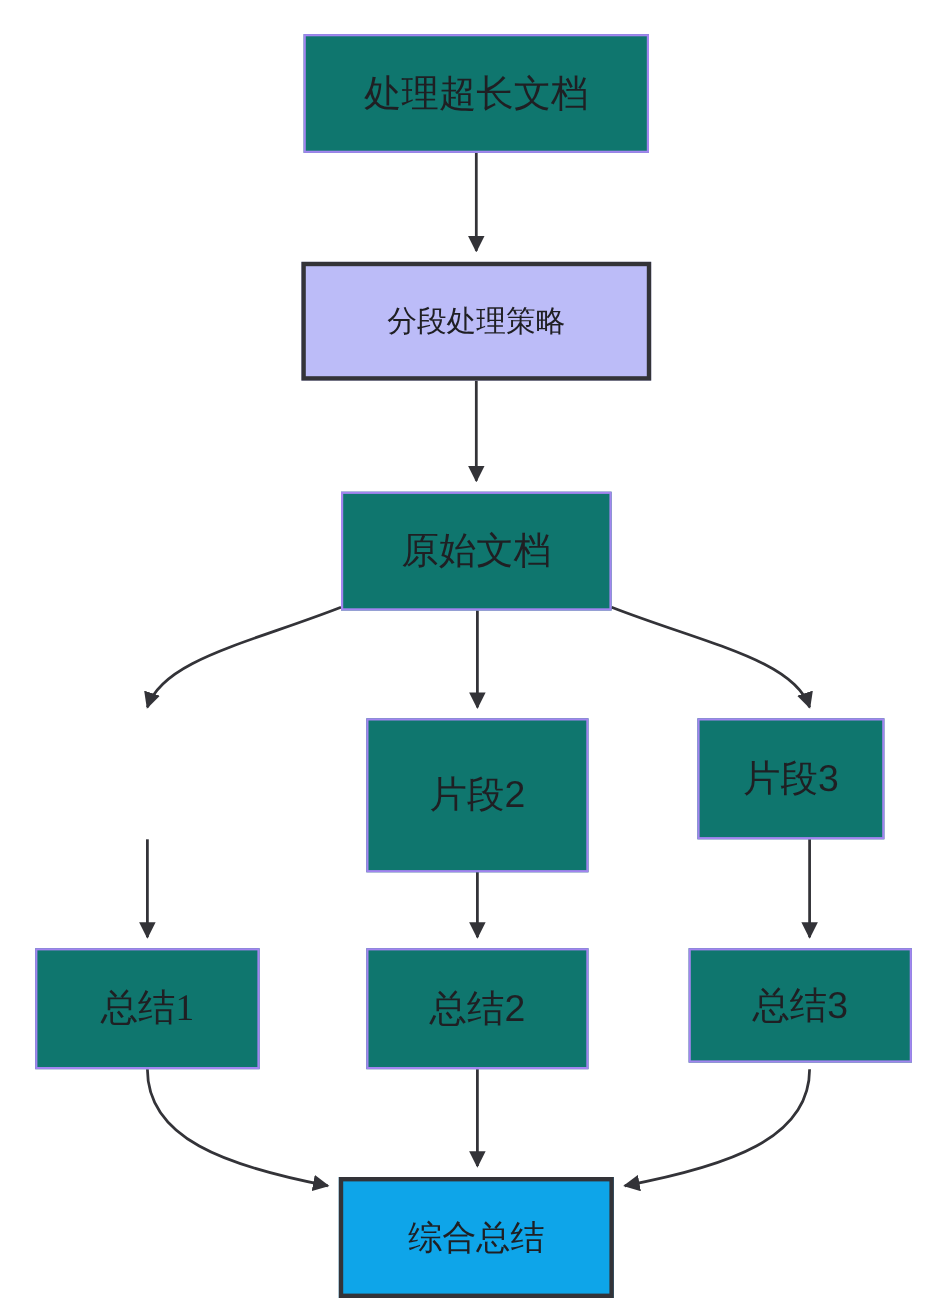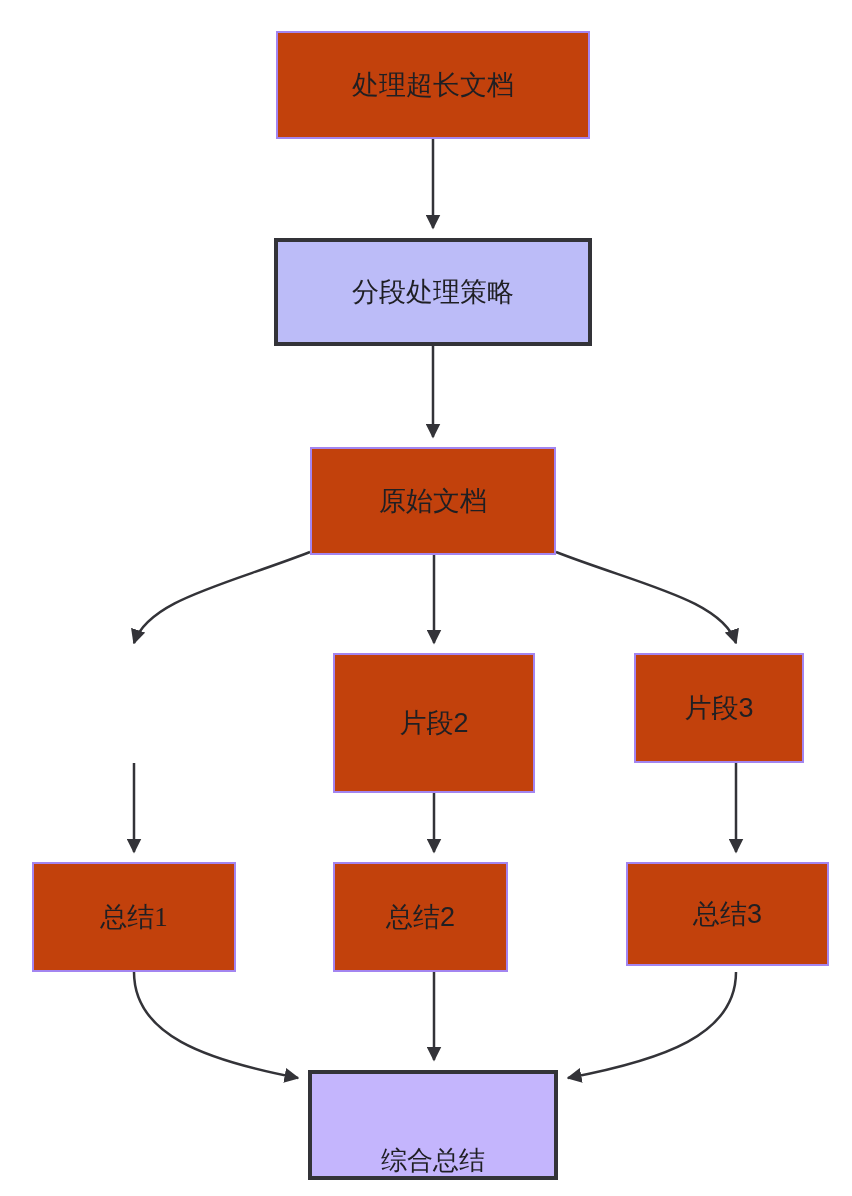--- a/index.html
+++ b/index.html
@@ -19,36 +19,35 @@
     align-items:center;
     justify-content:center;
     text-align:center;
     color:#1f1f23;
     line-height:1.2;
     white-space:nowrap;
   }
   .node-label{pointer-events:none;}
   
   .n-default{
-    background:#c2410c;
+    background:#0f766e;
     border:2px solid #a385f0;
-    font-size:27px;
+    font-size:34px;
   }
   
   .n-strategy{
     background:#bcbcf8;
     border:4px solid#333338;
     font-size:27px;
   }
   
   .n-final{
-    background:#c4b5fd;
+    background:#0ea5e9;
     border:4px solid #333338;
-    font-size:26px;
-    align-items:flex-end;
+    font-size:31px;
   }
 </style>
 </head>
 <body>
 
 <div id="flow">
 
   <svg class="edge-layer" viewBox="0 0 852 1196" width="852" height="1196" xmlns="http://www.w3.org/2000/svg">
     <defs>
       <marker id="arrow" viewBox="0 0 10 10" refX="9" refY="5" markerWidth="6" markerHeight="6" orient="auto-start-reverse">
@@ -97,21 +96,21 @@
   </div>
 
   <div class="node n-default" style="left:634px;top:653px;width:170px;height:110px;">
     <span class="node-label">片段3</span>
   </div>
 
   <div class="node n-default" style="left:32px;top:862px;width:204px;height:110px;font-family:Liberation Serif, serif;">
     <span class="node-label">总结1</span>
   </div>
 
-  <div class="node n-default" style="left:333px;top:862px;width:175px;height:110px;">
+  <div class="node n-default" style="left:333px;top:862px;width:202px;height:110px;">
     <span class="node-label">总结2</span>
   </div>
 
   <div class="node n-default" style="left:626px;top:862px;width:203px;height:104px;">
     <span class="node-label">总结3</span>
   </div>
 
   <div class="node n-final" style="left:308px;top:1070px;width:250px;height:110px;">
     <span class="node-label">综合总结</span>
   </div>

